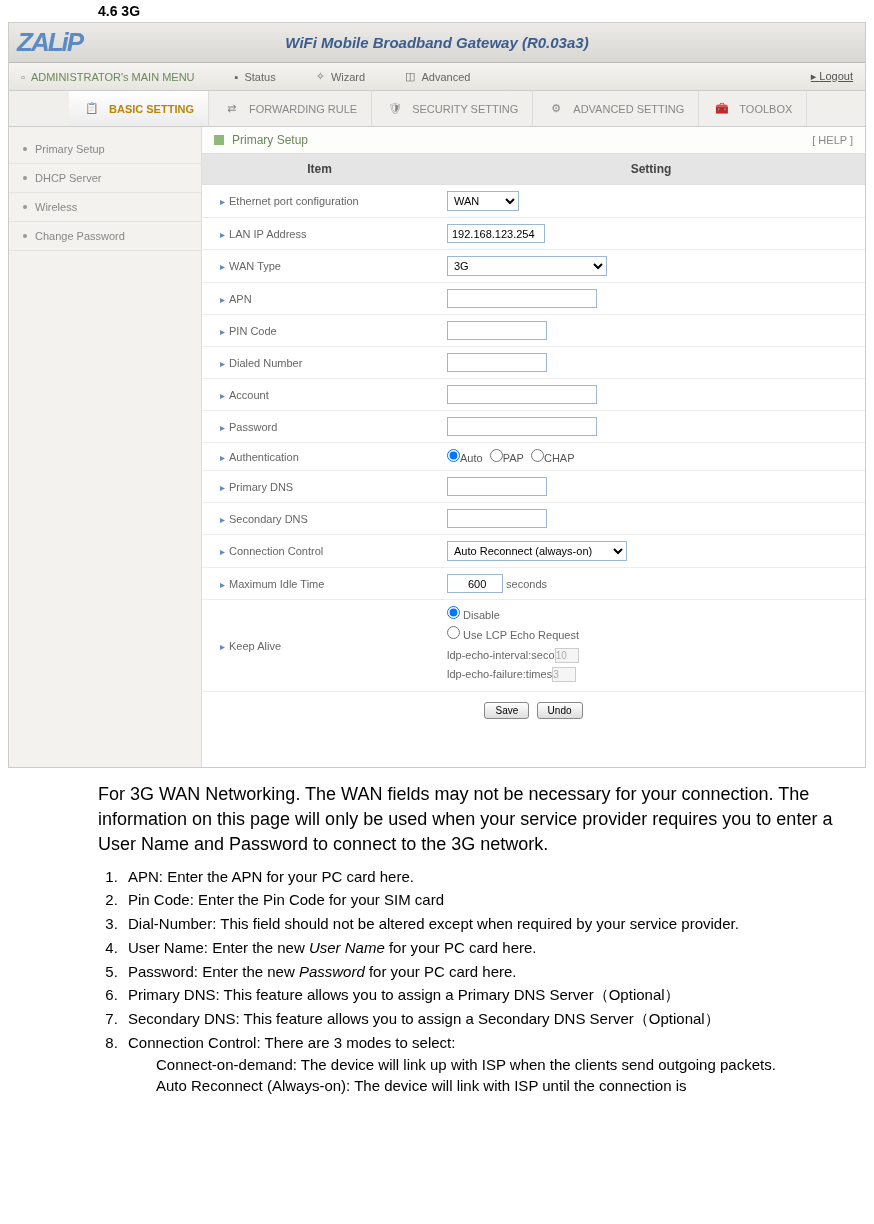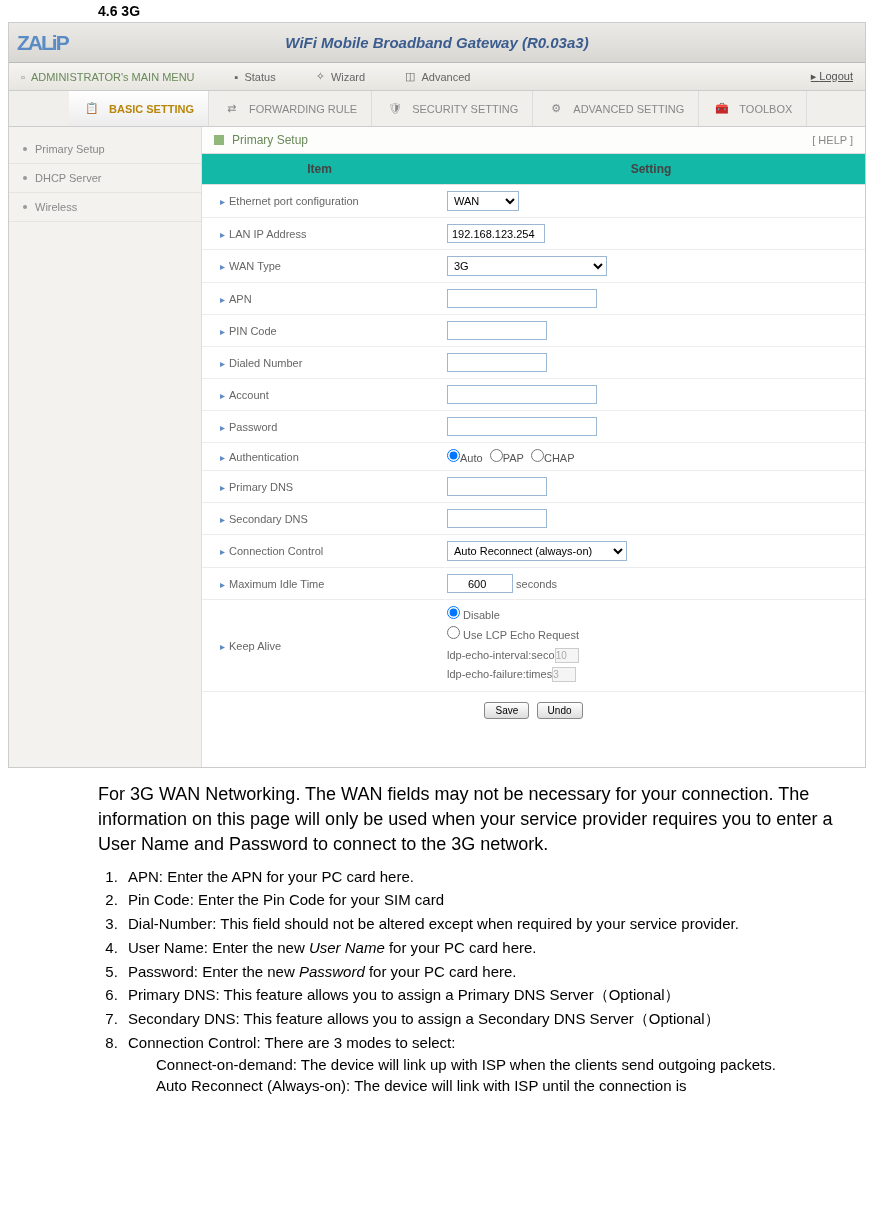--- a/index.html
+++ b/index.html
@@ -1,21 +1,21 @@
 <!DOCTYPE html>
 <html><head>
   <meta charset="utf-8">
   <style>
     * { margin: 0; padding: 0; box-sizing: border-box; }
     body { font-family: Arial, sans-serif; font-size: 12px; background: #fff; width: 874px; }
     .section-title { font-weight: bold; font-size: 14px; padding: 3px 0 3px 98px; }
     .router-ui { border: 1px solid #ccc; margin: 0 8px 8px 8px; background: #f8f8f6; }
     .header-bar { background: linear-gradient(#eceae6, #d8d7d2); height: 40px; display: flex; align-items: center; border-bottom: 1px solid #bbb; position: relative; }
     .logo { height: 28px; margin-left: 8px; display: flex; align-items: center; }
-    .logo-z { font-family: Arial; font-size: 21px; font-weight: bold; color: #5a8bc4; letter-spacing: -2px; }
+    .logo-z { font-family: Arial; font-size: 26px; font-weight: bold; color: #5a8bc4; font-style: italic; letter-spacing: -2px; }
     .title-text { position: absolute; left: 50%; transform: translateX(-50%); color: #3b5c8e; font-weight: bold; font-style: italic; font-size: 15px; }
     .top-menu { display: flex; align-items: center; height: 28px; background: linear-gradient(#f5f4f0, #e6e5e0); border-bottom: 1px solid #ccc; padding: 0 12px; font-size: 11px; color: #555; }
     .top-menu-item { display: flex; align-items: center; gap: 6px; margin-right: 40px; color: #6a8a5a; }
     .top-menu-item.plain { color: #666; }
     .top-menu-spacer { flex: 1; }
     .top-menu-logout { color: #555; text-decoration: underline; }
     .tab-bar { display: flex; height: 36px; background: #f0efec; border-bottom: 1px solid #ccc; padding-left: 60px; align-items: stretch; }
     .tab { display: flex; align-items: center; gap: 8px; padding: 0 14px; font-size: 11px; color: #888; border-right: 1px solid #ddd; }
     .tab.active { background: linear-gradient(#fff, #ececec); color: #b8860b; font-weight: bold; }
     .tab-icon { width: 18px; height: 18px; display: inline-flex; align-items: center; justify-content: center; }
@@ -23,21 +23,21 @@
     .sidebar { width: 192px; background: #f3f2ee; padding-top: 8px; }
     .sidebar-item { padding: 8px 14px; font-size: 11px; color: #888; border-bottom: 1px solid #e5e4e0; display: flex; align-items: center; gap: 8px; }
     .sidebar-bullet { width: 4px; height: 4px; background: #999; border-radius: 50%; }
     .main-panel { flex: 1; background: #fff; border-left: 1px solid #ddd; min-height: 640px; }
     .panel-header { display: flex; align-items: center; padding: 6px 12px; background: #fdfdfb; border-bottom: 1px solid #ddd; font-size: 12px; }
     .panel-header-title { color: #6a8a5a; font-weight: normal; }
     .panel-header-spacer { flex: 1; }
     .panel-header-help { color: #888; font-size: 11px; }
     .panel-header-sq { width: 10px; height: 10px; background: #8fb87a; margin-right: 8px; }
     .settings-table { width: 100%; border-collapse: collapse; }
-    .settings-table th { background: #14b8a6; padding: 8px; font-size: 12px; color: #444; font-weight: bold; border-bottom: 1px solid #e0e0dc; text-align: center; }
+    .settings-table th { background: #e5e5e5; padding: 8px; font-size: 12px; color: #444; font-weight: bold; border-bottom: 1px solid #e0e0dc; text-align: center; }
     .settings-table th:first-child { width: 235px; }
     .settings-table td { padding: 6px 10px; border-bottom: 1px solid #ececec; font-size: 11px; color: #666; vertical-align: middle; }
     .settings-table td:first-child { padding-left: 18px; }
     .row-caret { color: #5a8bc4; margin-right: 4px; font-size: 10px; }
     .form-select { border: 1px solid #9bb8d3; font-size: 11px; padding: 1px 2px; background: #fff; height: 20px; }
     .form-input { border: 1px solid #9bb8d3; font-size: 11px; padding: 2px 4px; height: 19px; }
     .radio-label { font-size: 11px; color: #555; margin-right: 4px; }
     .button-row { text-align: center; padding: 10px; }
     .btn { border: 1px solid #888; background: linear-gradient(#fff, #ddd); border-radius: 3px; padding: 2px 10px; font-size: 10px; margin: 0 2px; }
     .doc-text { padding: 6px 10px 6px 98px; font-size: 18px; line-height: 1.4; }
@@ -111,20 +111,24 @@
           <span>Primary Setup</span>
         </div>
       <div class="sidebar-item">
           <span class="sidebar-bullet"></span>
           <span>DHCP Server</span>
         </div>
       <div class="sidebar-item">
           <span class="sidebar-bullet"></span>
           <span>Wireless</span>
         </div>
+      <div class="sidebar-item">
+          <span class="sidebar-bullet"></span>
+          <span>Change Password</span>
+        </div>
     </div>
 
     <div class="main-panel">
       <div class="panel-header">
         <span class="panel-header-sq"></span>
         <span class="panel-header-title">Primary Setup</span>
         <span class="panel-header-spacer"></span>
         <span class="panel-header-help">[ HELP ]</span>
       </div>
 
@@ -183,21 +187,21 @@
           <tr>
               <td><span class="row-caret">▸</span><span>Secondary DNS</span></td>
             <td><input class="form-input" style="width: 100px;"></td>
             </tr>
           <tr>
               <td><span class="row-caret">▸</span><span>Connection Control</span></td>
             <td><select class="form-select" style="width:180px;"><option>Auto Reconnect (always-on)</option></select></td>
             </tr>
           <tr>
               <td><span class="row-caret">▸</span><span>Maximum Idle Time</span></td>
-            <td><input class="form-input" style="width: 66px; padding-left: 20px;" value="600"> <span>seconds</span></td>
+            <td><input class="form-input" style="width: 56px; padding-left: 20px;" value="600"> <span>seconds</span></td>
             </tr>
           <tr>
               <td><span class="row-caret">▸</span><span>Keep Alive</span></td>
             <td class="keep-alive-cell">
               <input type="radio" checked="" style=""> <span>Disable</span><br>
               <input type="radio" style=""> <span>Use LCP Echo Request</span><br>
               <span>ldp-echo-interval:seco</span><input class="small-input" value="10" style=""><br>
               <span>ldp-echo-failure:times</span><input class="small-input" value="3" style="">
             </td>
             </tr>

